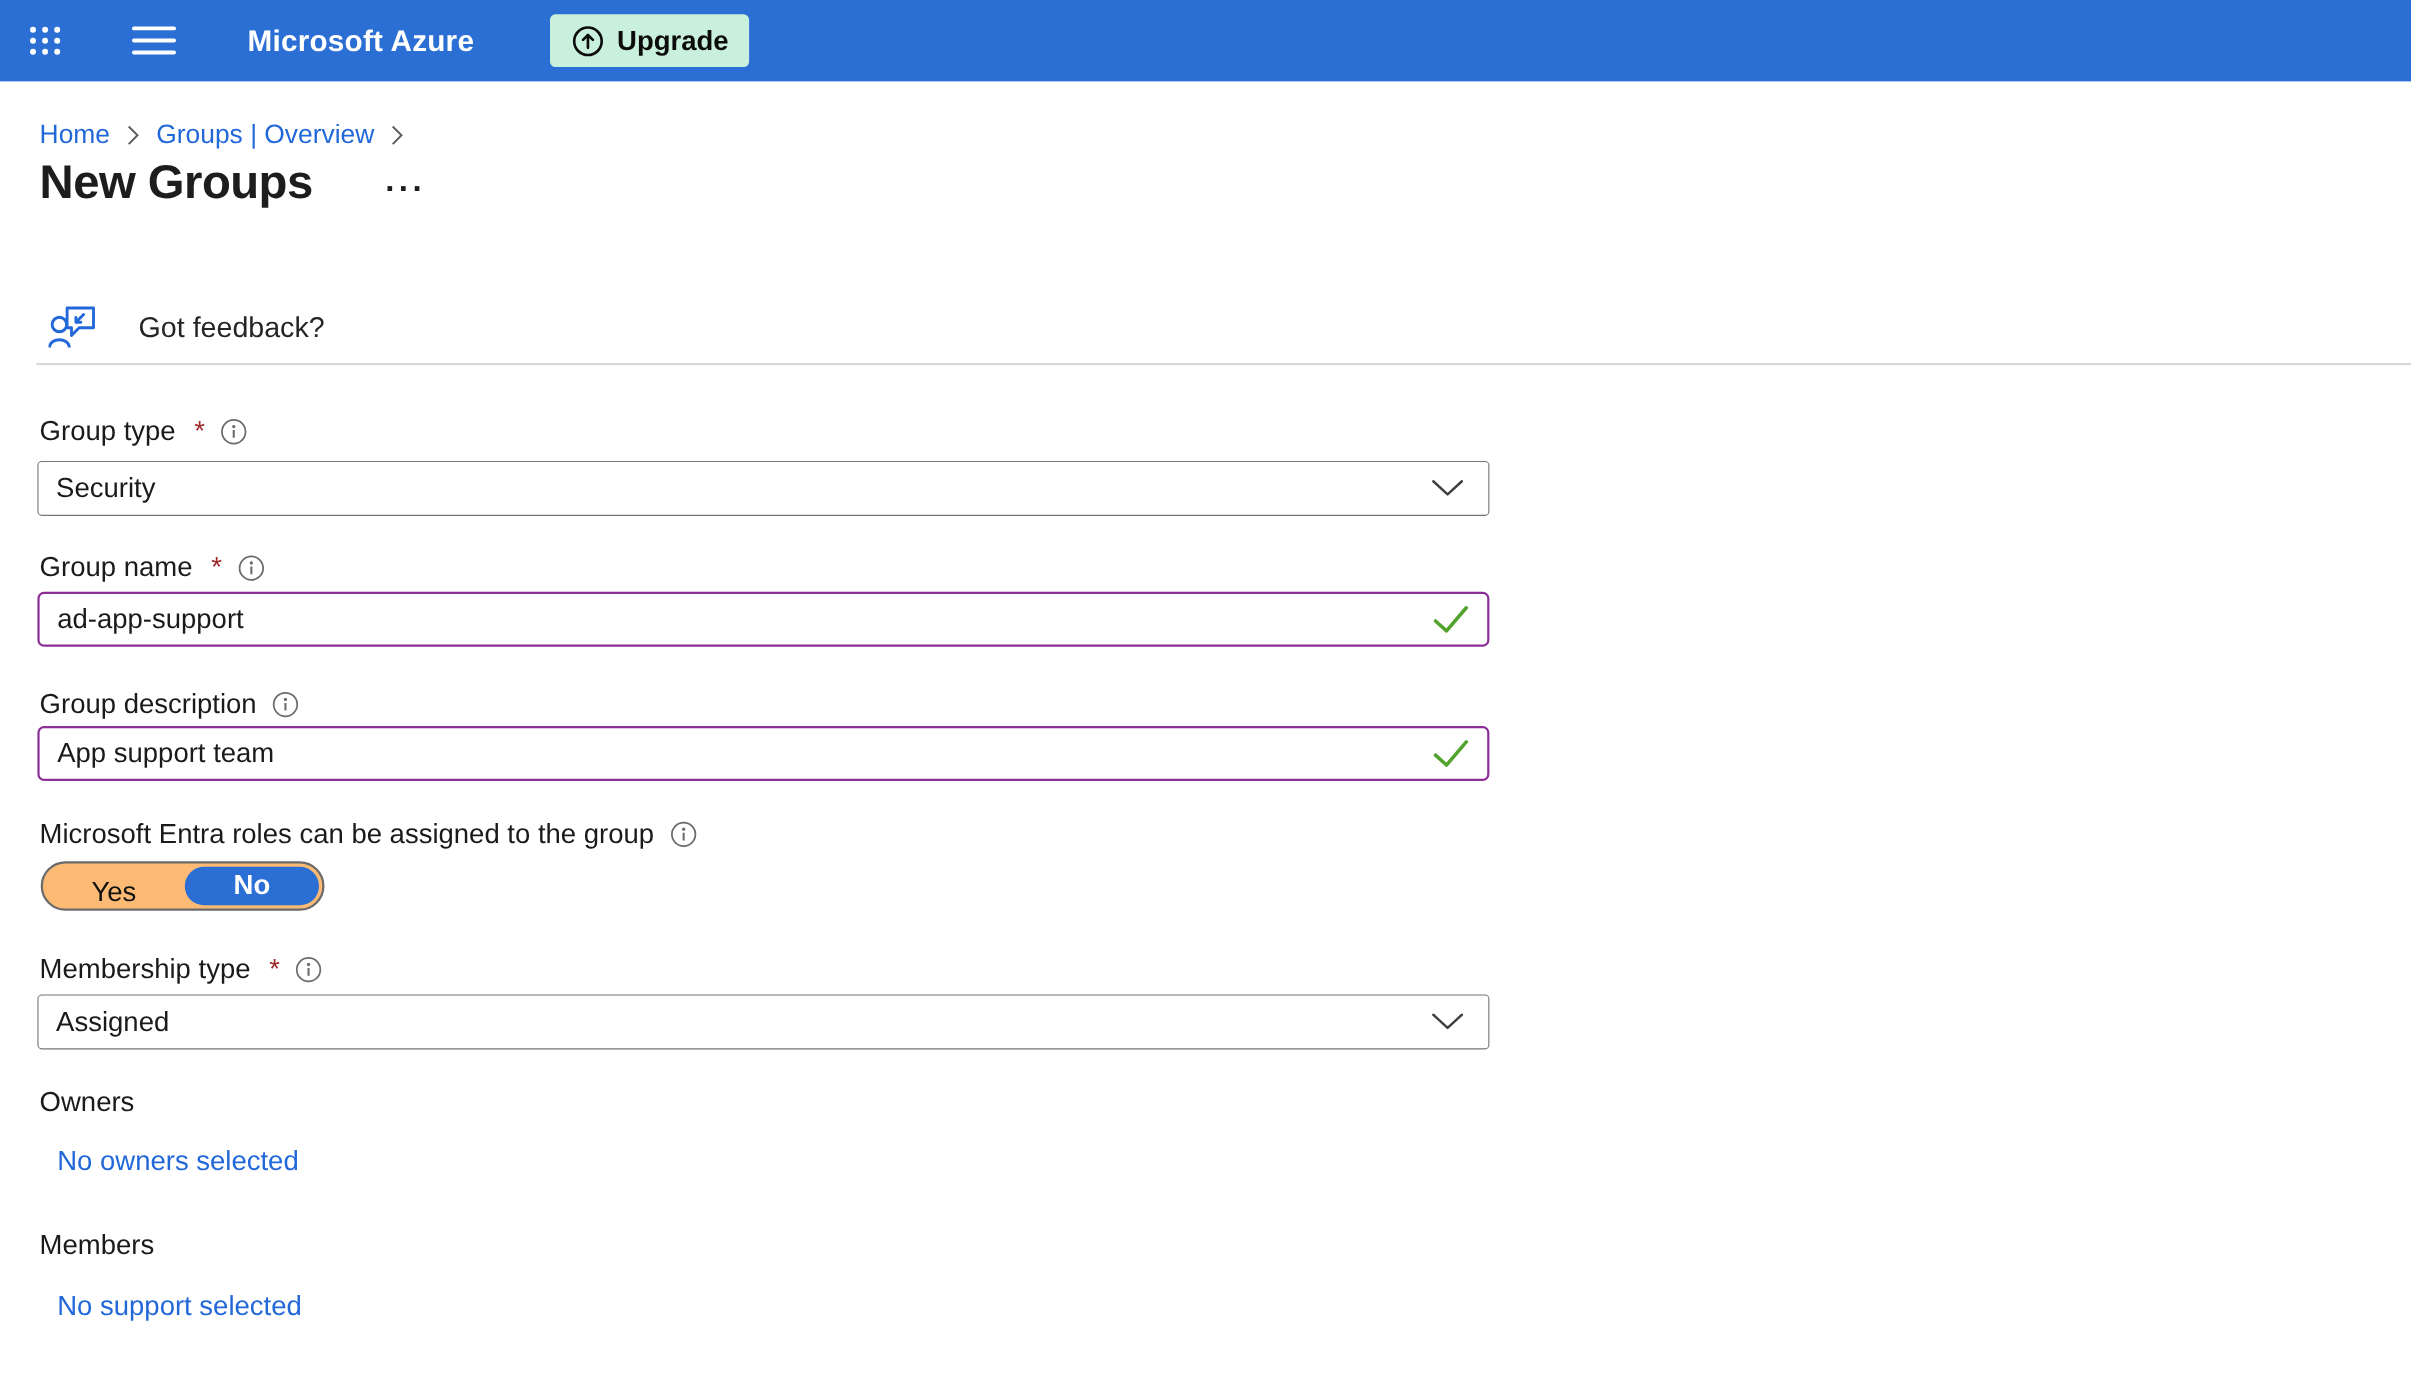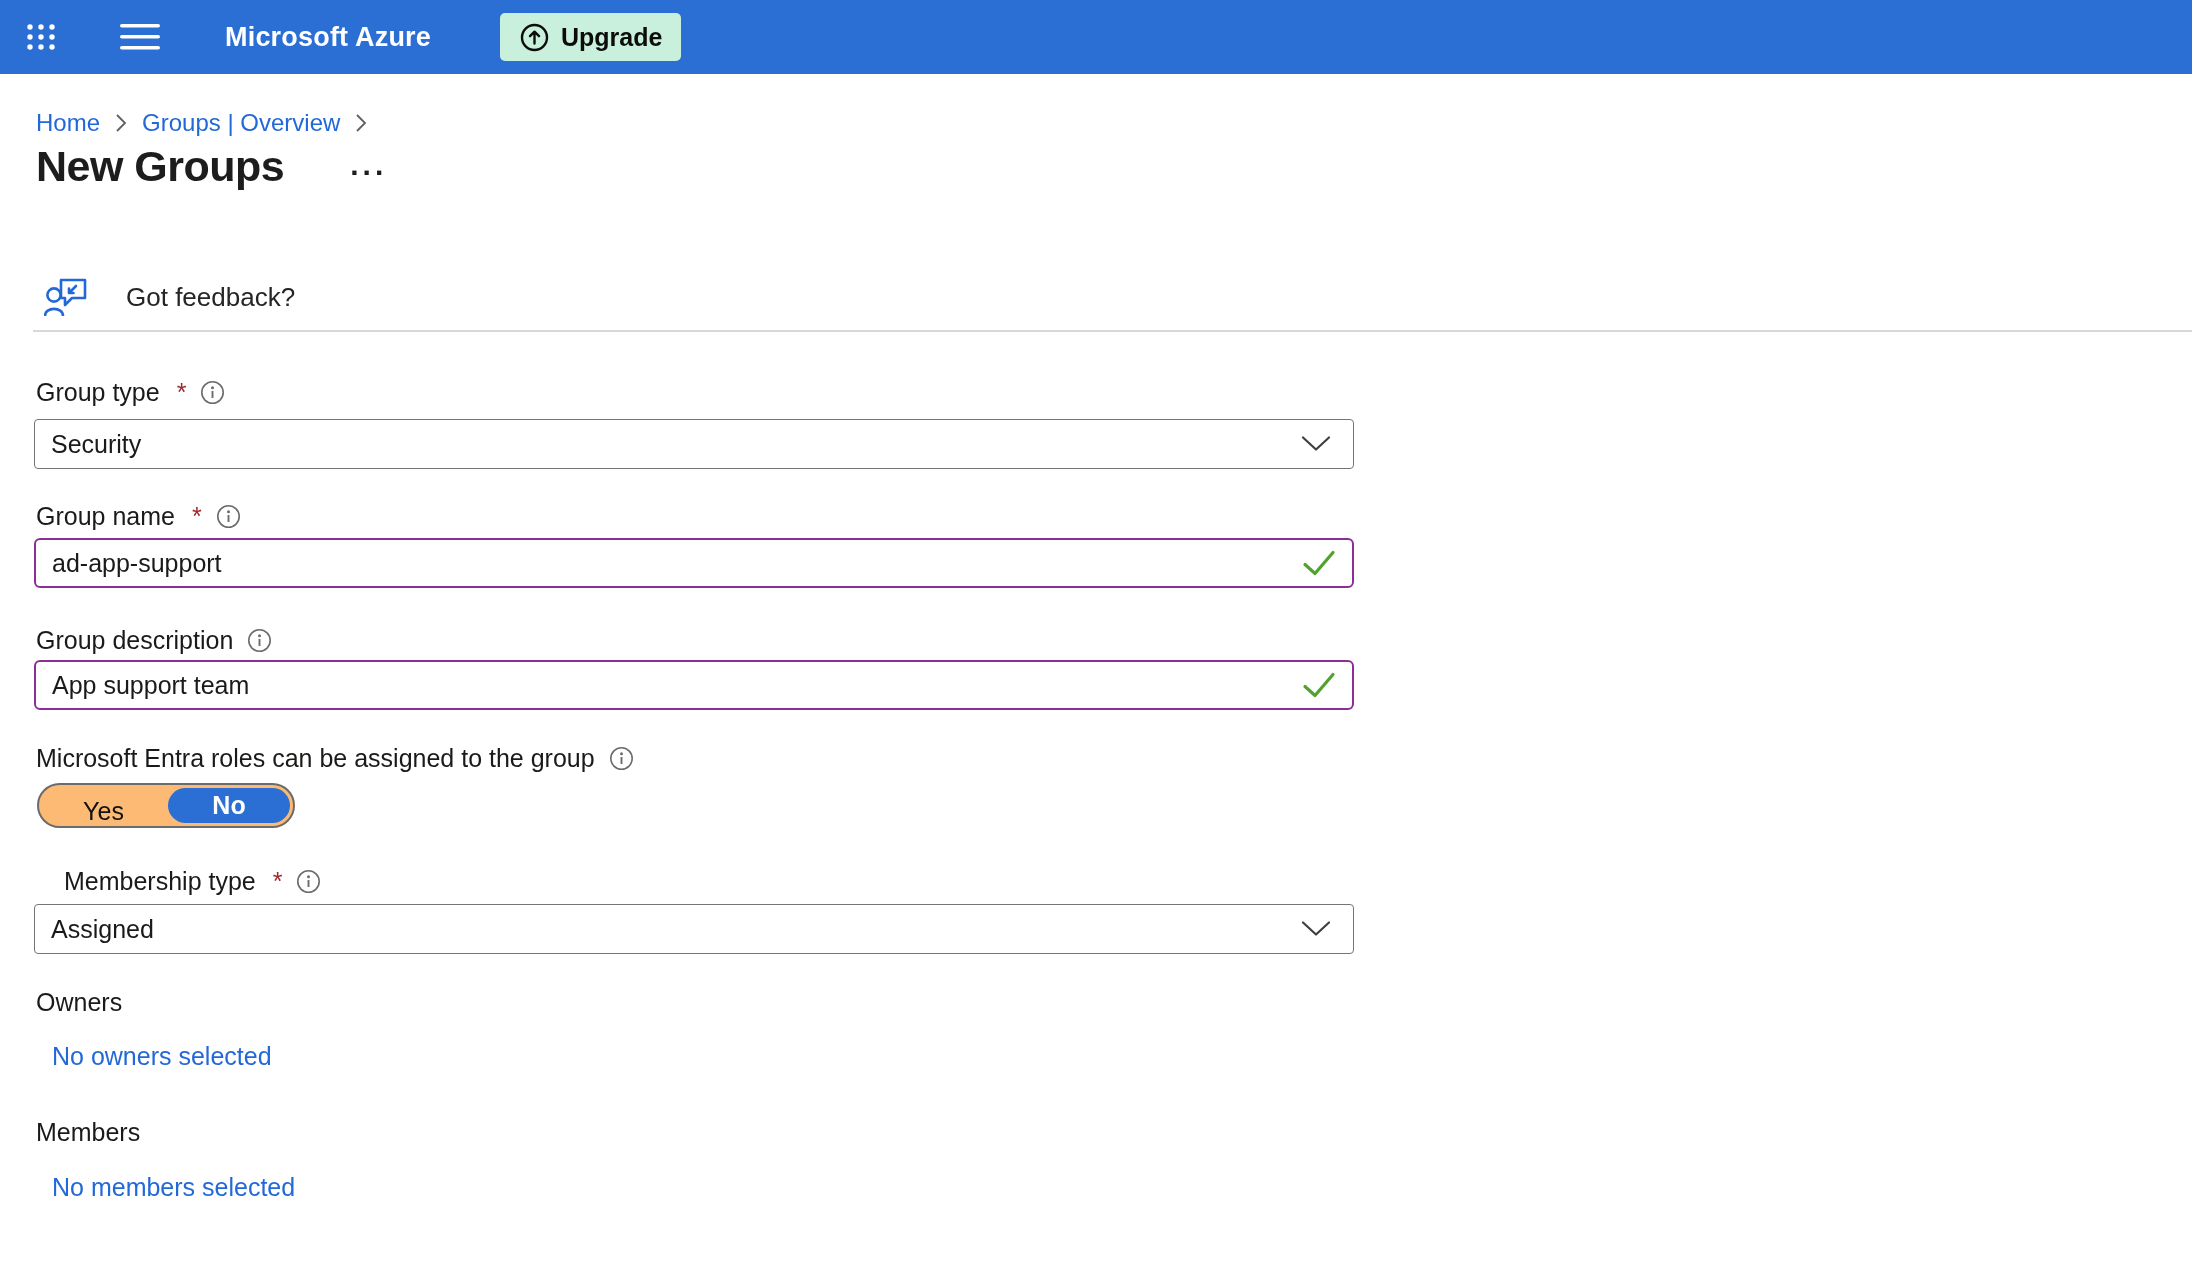--- a/index.html
+++ b/index.html
@@ -201,21 +201,21 @@
           <circle cx="12.5" cy="7.8" r="1.5" fill="#6b6b6b"></circle>
           <line x1="12.5" y1="11" x2="12.5" y2="18" stroke="#6b6b6b" stroke-width="1.9"></line>
         </svg>
     </span>
   </div>
   <div class="toggle">
     <span class="opt-yes">Yes</span>
     <span class="opt-no">No</span>
   </div>
 
-  <div class="label-row" style="top:867px;margin-left:28px;">
+  <div class="label-row" style="top:867px;">
     <span>Membership type</span>
     <span class="req">*</span>
     <span class="info">
       <svg width="25" height="25" viewBox="0 0 25 25">
           <circle cx="12.5" cy="12.5" r="10.7" fill="none" stroke="#6b6b6b" stroke-width="1.6"></circle>
           <circle cx="12.5" cy="7.8" r="1.5" fill="#6b6b6b"></circle>
           <line x1="12.5" y1="11" x2="12.5" y2="18" stroke="#6b6b6b" stroke-width="1.9"></line>
         </svg>
     </span>
   </div>
@@ -225,15 +225,15 @@
       <svg width="30" height="17" viewBox="0 0 30 17">
           <path d="M2 2 L15 14 L28 2" fill="none" stroke="#3f3f3f" stroke-width="2.2" stroke-linecap="round" stroke-linejoin="round"></path>
         </svg>
     </span>
   </div>
 
   <div class="section-label" style="top:988px;">Owners</div>
   <a class="blue-link" style="top:1042px;">No owners selected</a>
 
   <div class="section-label" style="top:1118px;">Members</div>
-  <a class="blue-link" style="top:1173px;">No members selected</a>
+  <a class="blue-link" style="top:1173px;">No support selected</a>
 
 </div>
 
 </body></html>

